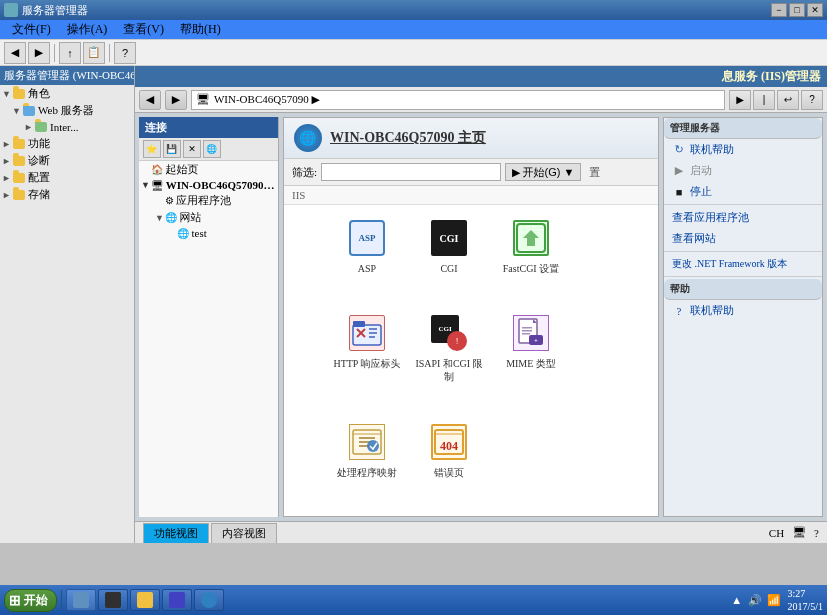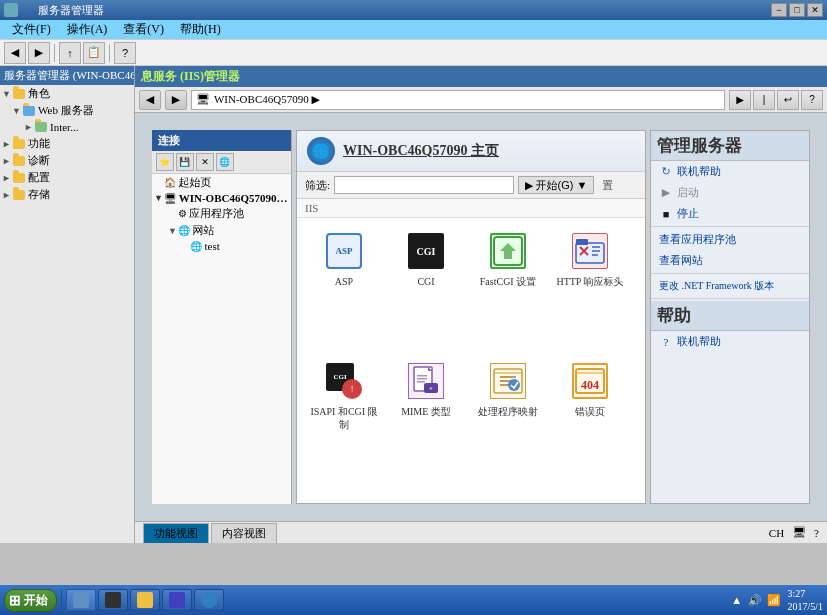--- a/index.html
+++ b/index.html
@@ -18,42 +18,42 @@
       color: white;
       height: 20px;
       display: flex;
       align-items: center;
       padding: 0 4px;
       justify-content: space-between;
     }
     .title-bar-left {
       display: flex;
       align-items: center;
-      gap: 20px;
+      gap: 4px;
     }
     .title-bar-icon {
       width: 14px; height: 14px;
       background: #6ab;
       border-radius: 2px;
       display: inline-block;
     }
     .title-bar-title { font-size: 11px; }
     .title-bar-controls { display: flex; gap: 2px; }
     .title-bar-btn {
       width: 16px; height: 14px;
       background: #c0c0c0;
       border: 1px solid #888;
       font-size: 9px;
       display: flex; align-items: center; justify-content: center;
       cursor: pointer;
     }
 
     
     .menu-bar {
-      background: #7dd3fc;
+      background: #3b82f6;
       height: 20px;
       display: flex;
       align-items: center;
       border-bottom: 1px solid #ccc;
       padding: 0 4px;
     }
     .menu-item {
       padding: 2px 8px;
       font-size: 12px;
       cursor: pointer;
@@ -236,20 +236,21 @@
       color: #666;
     }
 
     .icons-grid {
       display: flex;
       flex-wrap: wrap;
       padding: 8px;
       gap: 4px;
       overflow-y: auto;
       flex: 1;
+      margin-left: 36px;
     }
     .icon-item {
       width: 78px;
       display: flex;
       flex-direction: column;
       align-items: center;
       padding: 4px;
       cursor: pointer;
       border: 1px solid transparent;
     }
@@ -356,24 +357,25 @@
     .right-panel-header {
       background: #2a5a9a;
       color: white;
       padding: 3px 6px;
       font-size: 11px;
       font-weight: bold;
     }
     .action-group-title {
       background: #d0dce8;
       padding: 3px 6px;
-      font-size: 17px;
+      font-size: 10px;
       font-weight: bold;
       color: #333;
       border-bottom: 1px solid #bbb;
+      border-radius: 6px;
     }
     .action-item {
       display: flex;
       align-items: center;
       padding: 3px 8px;
       cursor: pointer;
       gap: 4px;
       color: #0040a0;
     }
     .action-item.disabled { color: #888; cursor: default; }
@@ -399,21 +401,21 @@
     }
     .view-tab {
       padding: 2px 10px;
       background: #d8d8d8;
       border: 1px solid #aaa;
       border-bottom: none;
       font-size: 11px;
       cursor: pointer;
     }
     .view-tab.active {
-      background: #0369a1;
+      background: #0ea5e9;
     }
     .status-right {
       display: flex;
       align-items: center;
       gap: 8px;
       font-size: 11px;
     }
 
     
     .taskbar {
@@ -574,40 +576,40 @@
       <span class="tree-expand">►</span>
       <span class="tree-icon">
           <div class="folder-icon"></div>
         </span>
       <span class="tree-label">存储</span>
     </div>
   </div>
 
   <div style="flex:1; display:flex; flex-direction:column; overflow:hidden;">
 
-    <div style="background:#3a6ea5; color:#bef264; padding:2px 6px; font-size:12px; font-weight:bold; display:flex; align-items:center; gap:6px;">
+    <div style="background:#3a6ea5; color:#fef9c3; padding:2px 6px; font-size:12px; font-weight:bold; display:flex; align-items:center; gap:6px;justify-content:flex-end;">
       <span>息服务 (IIS)管理器</span>
     </div>
 
     <div class="address-bar">
       <button class="addr-nav-btn">◀</button>
       <button class="addr-nav-btn">▶</button>
       <div class="addr-field">
         <span style="margin-right:4px;">🖥</span>
         <span>WIN-OBC46Q57090 ▶</span>
       </div>
       <div class="addr-icons">
         <button class="addr-go-btn">▶</button>
         <button class="addr-go-btn">|</button>
         <button class="addr-go-btn">↩</button>
         <button class="addr-go-btn">?</button>
       </div>
     </div>
 
-    <div style="flex:1; display:flex; overflow:hidden; padding:17px; gap:4px;">
+    <div style="flex:1; display:flex; overflow:hidden; padding:4px; gap:4px;">
 
       <div class="connect-panel">
         <div class="connect-header">连接</div>
         <div class="connect-toolbar">
           <button class="toolbar-btn" style="width:18px;height:18px;font-size:9px;">⭐</button>
           <button class="toolbar-btn" style="width:18px;height:18px;font-size:9px;">💾</button>
           <button class="toolbar-btn" style="width:18px;height:18px;font-size:9px;">✕</button>
           <button class="toolbar-btn" style="width:18px;height:18px;font-size:9px;">🌐</button>
         </div>
 

